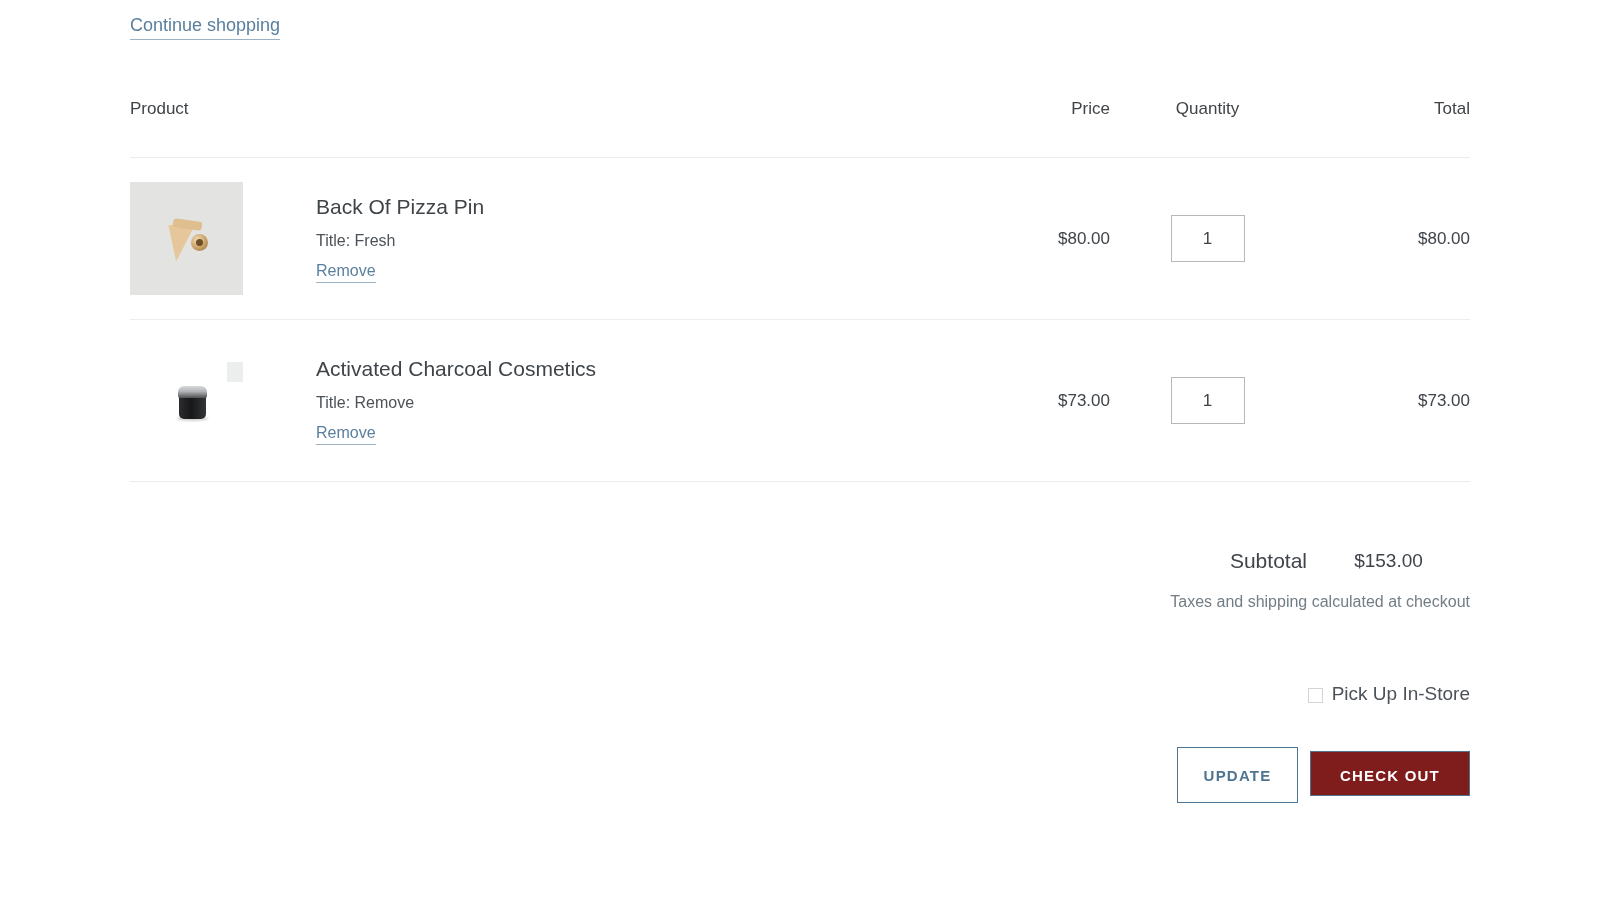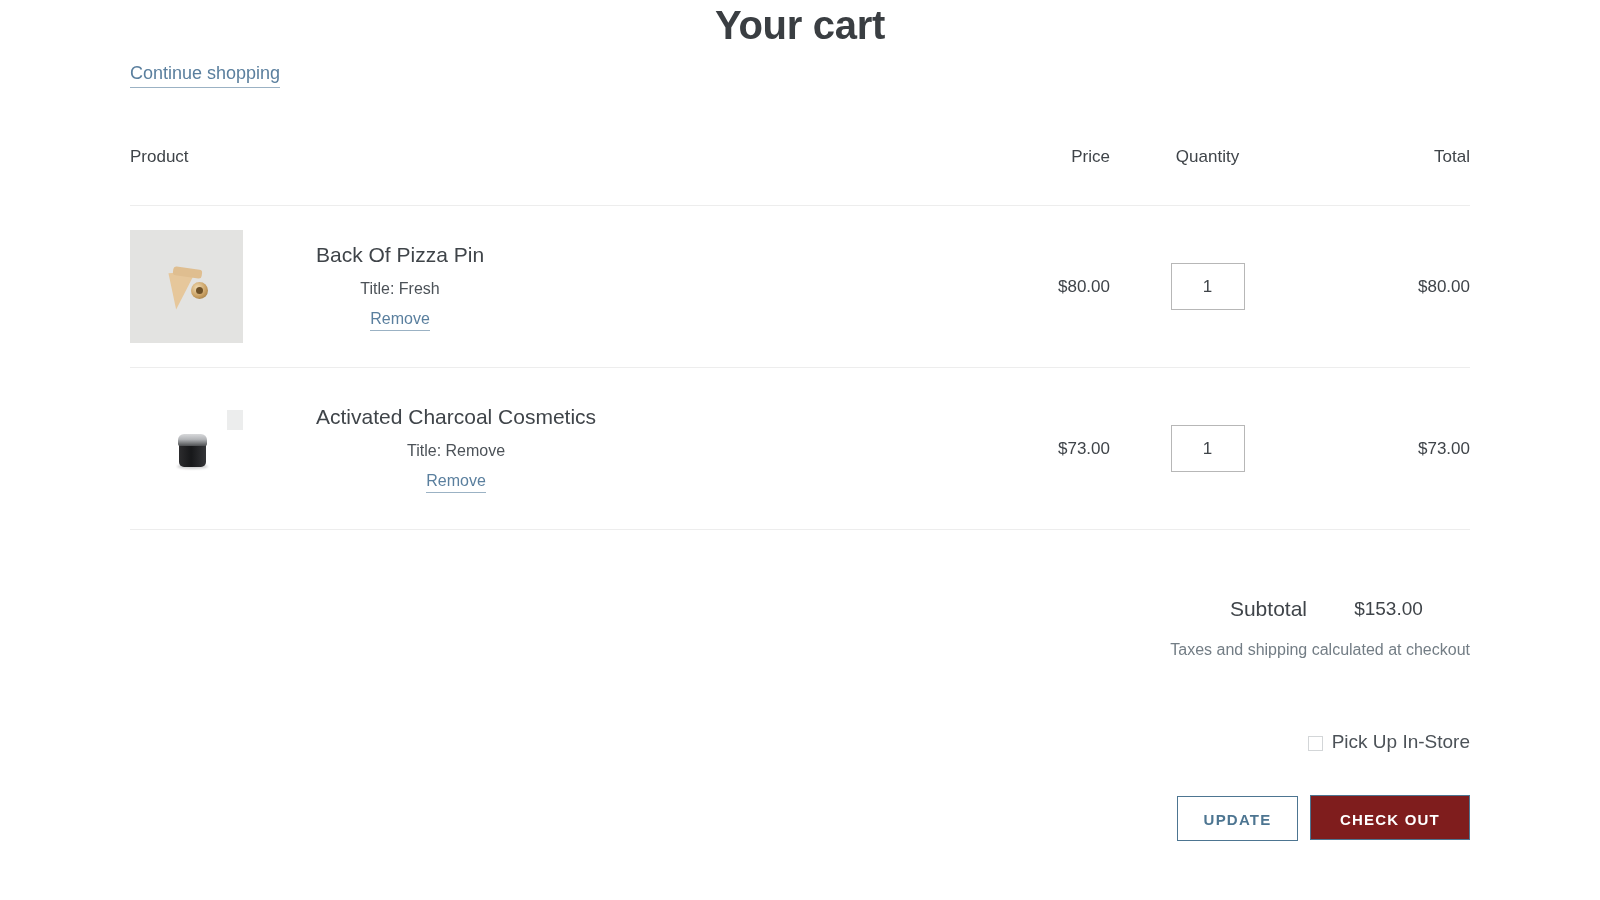--- a/index.html
+++ b/index.html
@@ -78,21 +78,20 @@
   .cart-table tbody tr.item-row > td {
     border-top: 1px solid #ededed;
     padding: 0;
     vertical-align: middle;
     height: 162px;
   }
 
   .product-cell {
     display: flex;
     align-items: center;
-    text-align: center;
   }
 
   .thumb {
     width: 113px;
     height: 113px;
     flex: 0 0 113px;
     position: relative;
     overflow: hidden;
   }
   .thumb-inner {
@@ -309,21 +308,21 @@
     font-weight: bold;
     letter-spacing: 1.2px;
     text-transform: uppercase;
     border-radius: 0;
     cursor: pointer;
     font-family: "Liberation Sans", sans-serif;
     text-align: center;
   }
   .btn-update {
     width: 121px;
-    height: 45px;
+    height: 56px;
     line-height: 43px;
     background: #ffffff;
     border: 1px solid #4d7591;
     color: #4d7591;
   }
   .btn-checkout {
     width: 160px;
     height: 45px;
     line-height: 45px;
     background: #7f1d1d;
@@ -331,21 +330,20 @@
     color: #ffffff;
     margin-left: 12px;
   }
 </style>
 </head>
 <body>
 
 <div class="page">
 
   <div class="cart-wrap">
-    <h1 class="cart-title">Your cart</h1>
 
     <div class="continue-row">
       <a class="continue-link">Continue shopping</a>
     </div>
   </div>
 
   <table class="cart-table">
     <colgroup>
       <col style="width:800px">
         <col style="width:180px">

